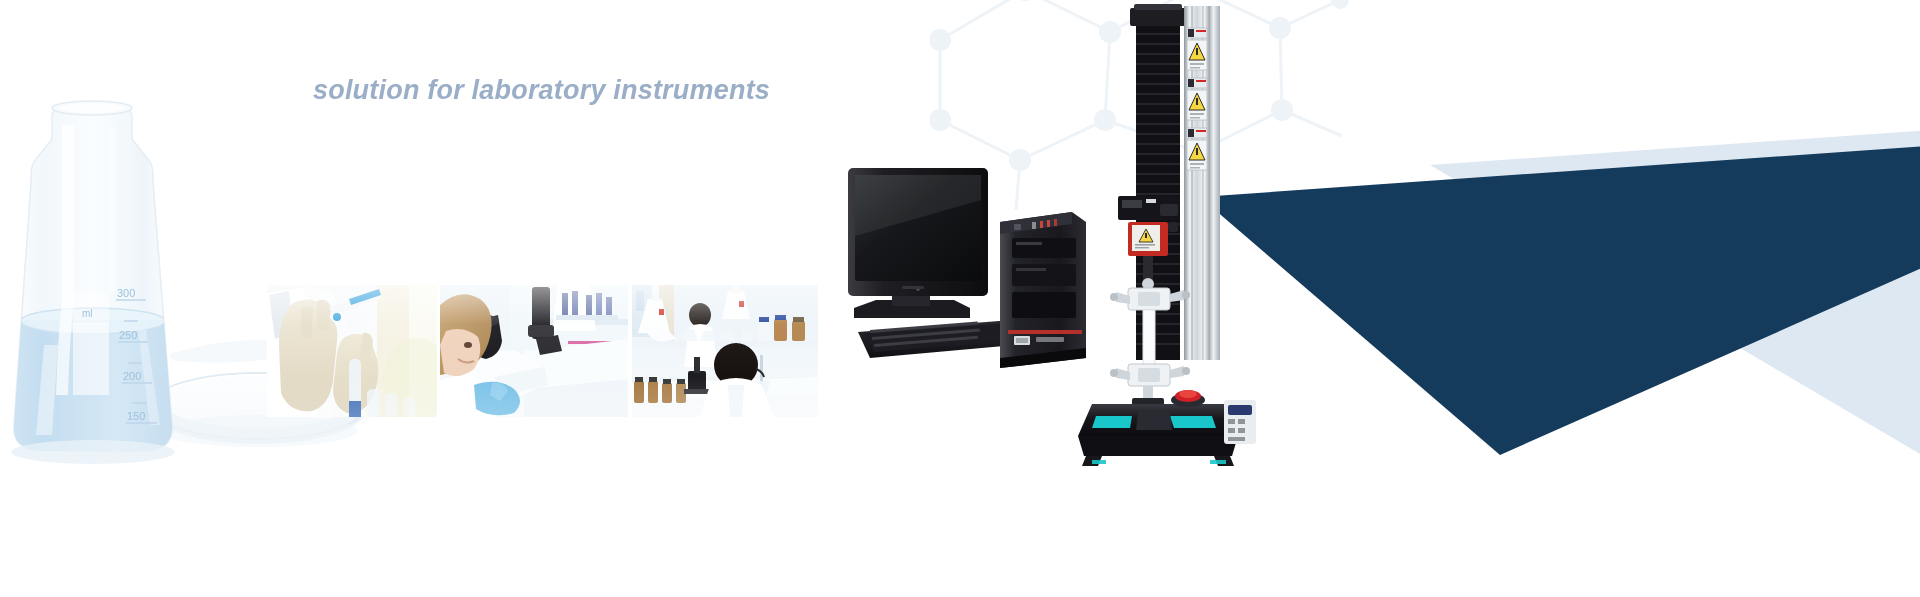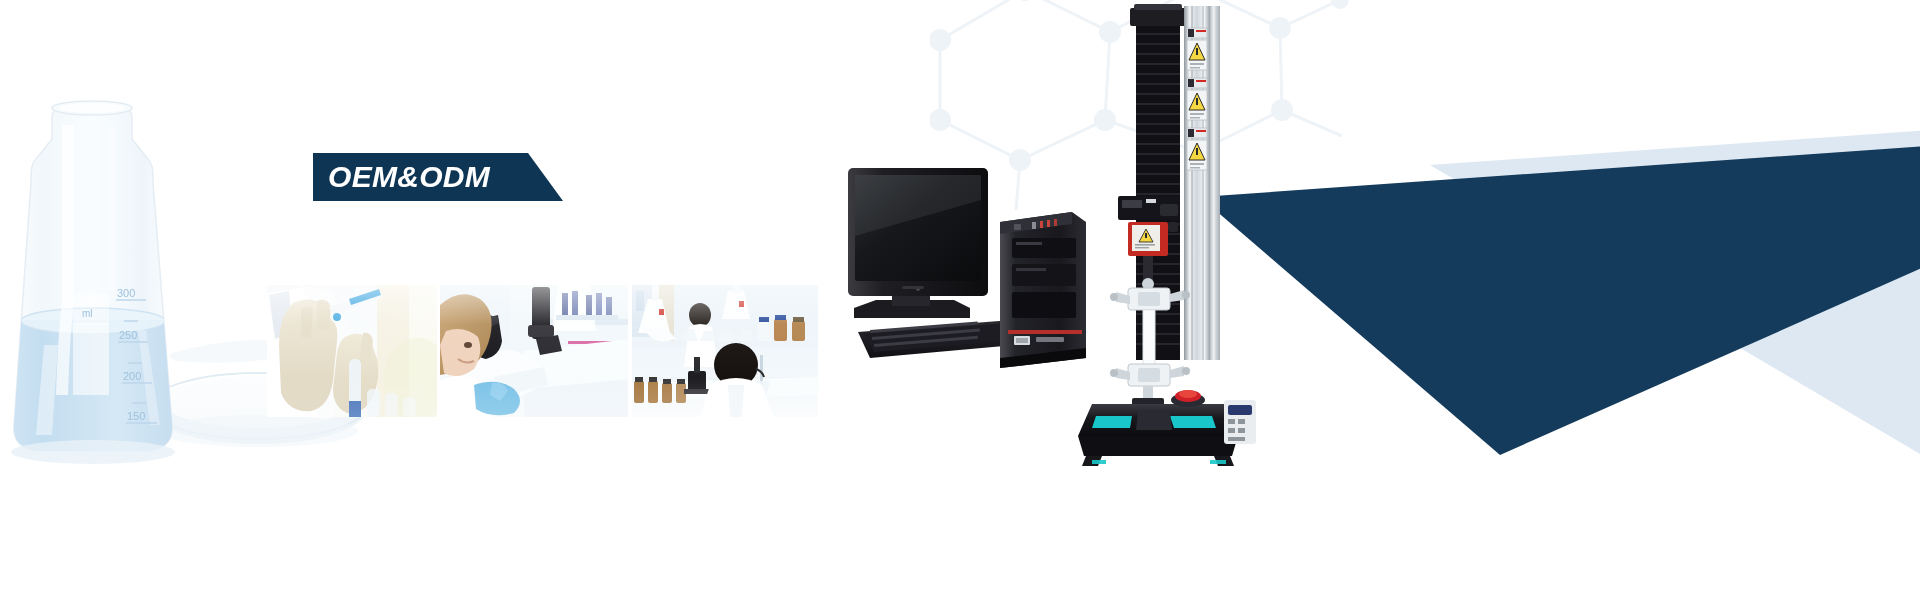--- a/index.html
+++ b/index.html
@@ -166,24 +166,21 @@
 
   <svg class="arrow-light" viewBox="0 0 500 330">
     <polygon points="0,35 500,0 500,330" fill="#dde8f2"></polygon>
   </svg>
 
   <svg class="arrow-dark" viewBox="0 0 740 310">
     <polygon points="0,52 740,0 740,115 300,310" fill="#143b5c"></polygon>
   </svg>
 
   <div class="headline">
-  </div>
-  <div class="badge-wrap">
-    <div class="badge-shape"></div>
-    <div class="badge-text">OEM&amp;ODM</div>
+    <div class="line2">solution for laboratory instruments</div>
   </div>
 
   <svg class="flask-scene" viewBox="0 0 390 400">
     <defs>
       <linearGradient id="glassG" x1="0" y1="0" x2="1" y2="0">
         <stop offset="0%" stop-color="#fbfdfe"></stop>
         <stop offset="18%" stop-color="#f1f7fb"></stop>
         <stop offset="50%" stop-color="#fafdff"></stop>
         <stop offset="82%" stop-color="#eef5fa"></stop>
         <stop offset="100%" stop-color="#fbfdfe"></stop>

